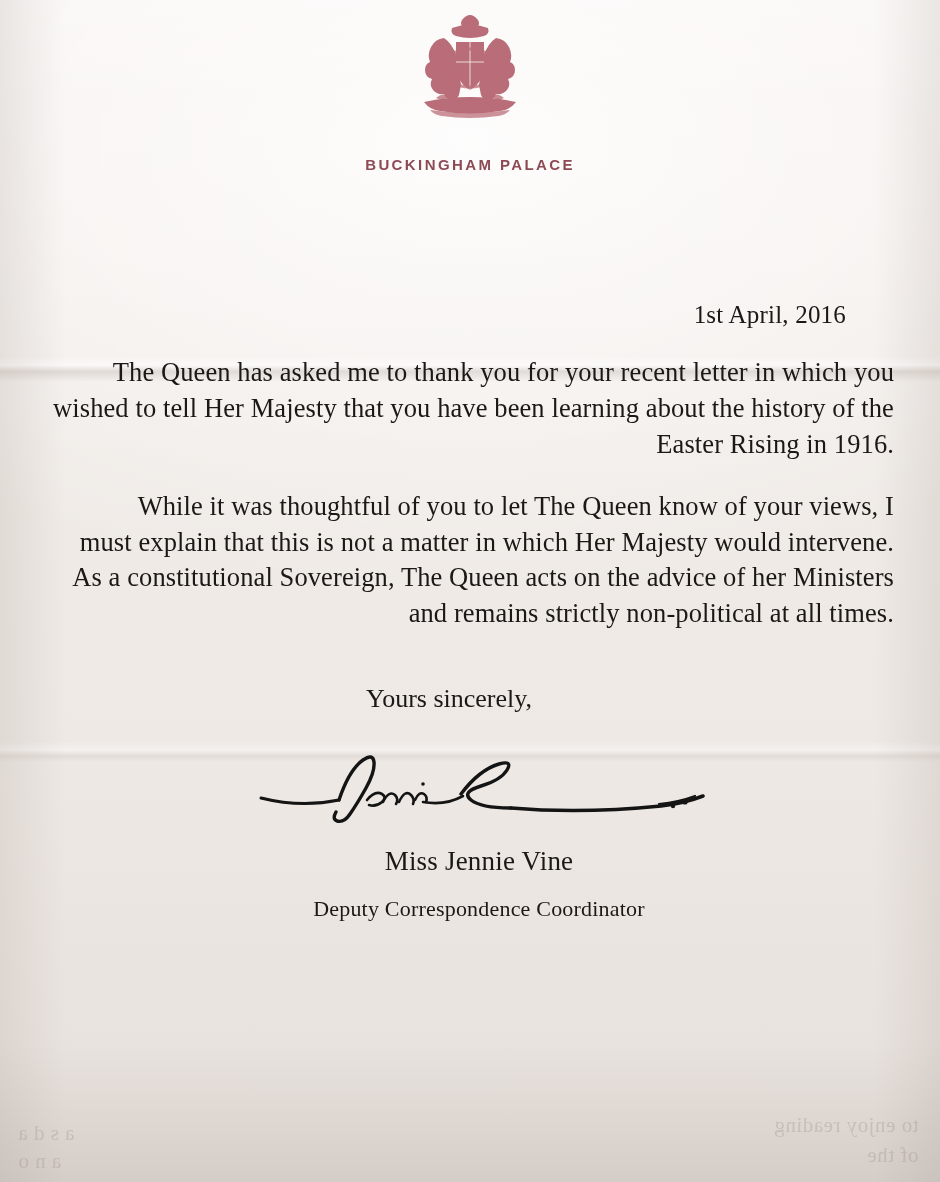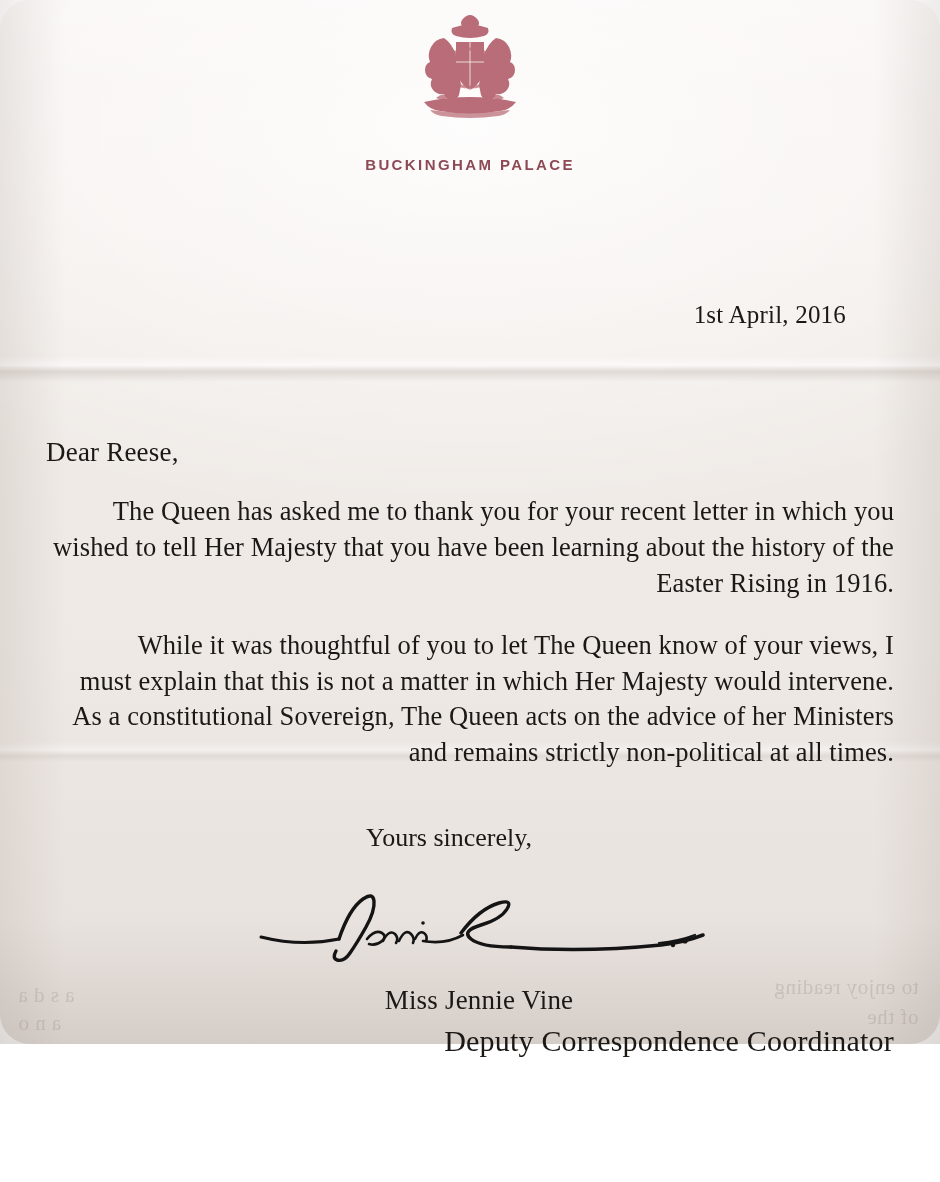--- a/index.html
+++ b/index.html
@@ -12,25 +12,24 @@
     height: 1182px;
     overflow: hidden;
     font-family: "Liberation Serif", serif;
     color: #1b1816;
   }
 
   
   .sheet {
     position: relative;
     width: 940px;
-    height: 1044px;
+    height: 1182px;
     background:
       radial-gradient(ellipse 120% 55% at 50% 12%, rgba(255,255,255,0.85) 0%, rgba(248,244,241,0.0) 70%),
       linear-gradient(180deg, #f6f2ef 0%, #f4efec 18%, #f1ece8 33%, #efeae6 48%, #eee9e5 62%, #ebe5e1 78%, #e8e2de 92%, #e4ded9 100%);
-    border-radius: 30px;
   }
   
   .crease {
     position: absolute;
     left: 0;
     right: 0;
     height: 26px;
     pointer-events: none;
   }
   .crease.c1 { top: 356px; background: linear-gradient(180deg, rgba(255,255,255,0) 0%, rgba(255,255,255,0.55) 35%, rgba(175,163,156,0.30) 60%, rgba(255,255,255,0) 100%); }
@@ -133,24 +132,23 @@
     margin-top: 10px;
     text-align: center;
     padding-left: 18px;
   }
   .signoff .name {
     font-size: 27px;
     letter-spacing: 0.2px;
     text-align: center;
   }
   .signoff .role {
-    font-size: 30px;
-    margin-top: 8px;
-    letter-spacing: 0.2px;
-    text-align: right;
+    font-size: 22px;
+    margin-top: 19px;
+    letter-spacing: 0.2px;
   }
 </style>
 </head>
 <body>
 
 <div class="sheet">
 
   <div class="crease c1"></div>
   <div class="crease c2"></div>
 
@@ -180,21 +178,20 @@
           <path d="M36 84 q6 -6 12 -2 q-4 6 -12 2 z" opacity="0.8"></path>
           <path d="M104 84 q-6 -6 -12 -2 q4 6 12 2 z" opacity="0.8"></path>
         </g>
       </svg>
     </div>
 
     <div class="letterhead">BUCKINGHAM PALACE</div>
 
     <div class="date">1st April, 2016</div>
 
-    <div class="salutation">Dear Reese,</div>
 
     <p class="para">The Queen has asked me to thank you for your recent letter in which you wished to tell Her Majesty that you have been learning about the history of the Easter Rising in 1916.</p>
     <p class="para">While it was thoughtful of you to let The Queen know of your views, I must explain that this is not a matter in which Her Majesty would intervene. As a constitutional Sovereign, The Queen acts on the advice of her Ministers and remains strictly non-political at all times.</p>
 
     <div class="closing">Yours sincerely,</div>
 
     <div class="sig-wrap">
       <svg class="sig" viewBox="0 0 470 92" aria-hidden="true">
         <g fill="none" stroke="#141414" stroke-linecap="round" stroke-linejoin="round">
 

